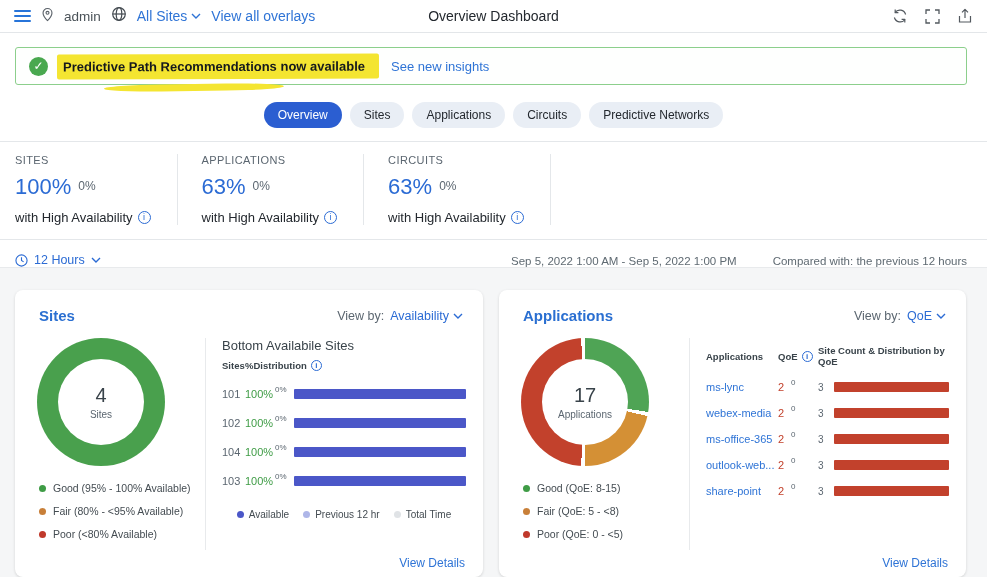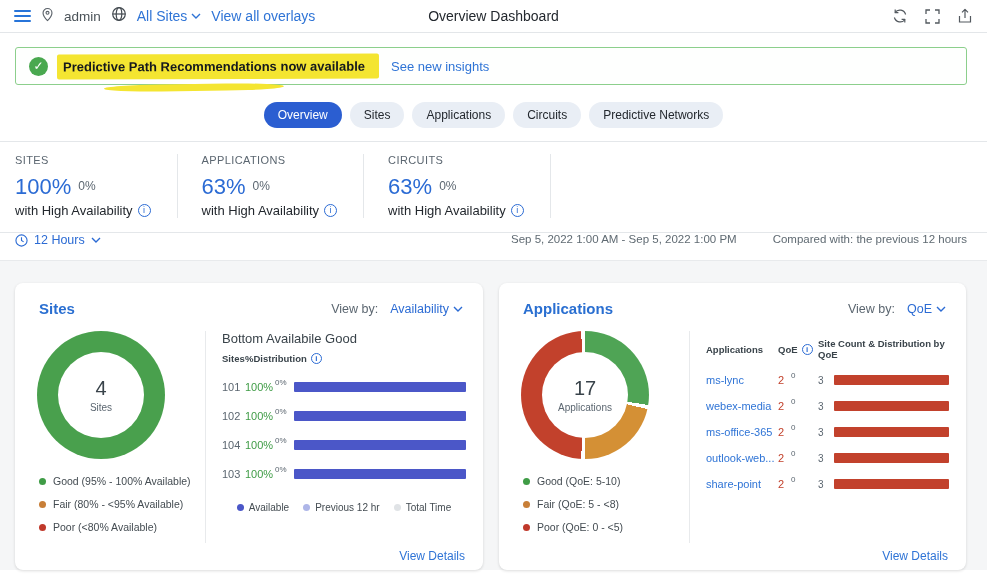--- a/index.html
+++ b/index.html
@@ -40,40 +40,40 @@
   .hr { border-top:1px solid #e4e7ea; margin-top:13px; }
 
   
   .stats { display:flex; padding:12px 0 14px 15px; }
   .stat { padding-right:26px; margin-right:24px; border-right:1px solid #e4e7ea; min-width:115px; }
   .stat:last-child { min-width:160px; }
   .stat-label { font-size:11px; color:#5b6670; letter-spacing:.4px; }
   .stat-valrow { margin-top:8px; display:flex; align-items:flex-start; gap:7px; }
   .stat-value { font-size:22px; color:#2b6bd4; }
   .stat-delta { font-size:12px; color:#5b6670; margin-top:5px; }
-  .stat-cap { margin-top:3px; font-size:13px; color:#23282e; display:flex; align-items:center; gap:5px; }
+  .stat-cap { margin-top:10px; font-size:13px; color:#23282e; display:flex; align-items:center; gap:5px; }
   .info { width:13px; height:13px; border:1px solid #2b6bd4; color:#2b6bd4; border-radius:50%;
     font-size:9px; line-height:11px; text-align:center; font-style:normal; flex:none; display:inline-block; }
   .info.sm { width:11px; height:11px; font-size:8px; line-height:9px; }
 
   
-  .timebar { border-top:1px solid #e4e7ea; height:28px; display:flex; align-items:flex-start;
+  .timebar { border-top:1px solid #e4e7ea; height:28px; display:flex; align-items:flex-end;
     justify-content:space-between; padding:0 20px 0 15px; }
   .tb-range { display:flex; align-items:center; gap:6px; color:#2b6bd4; font-size:12.5px; cursor:pointer; }
   .tb-dates { display:flex; gap:36px; font-size:11.5px; color:#5f6a72; }
 
   
   .content { border-top:1px solid #e8eaec; background:#f5f6f7; height:310px; padding:22px 20px 0 15px;
     display:flex; gap:16px; }
   .card { background:#fff; border-radius:8px; box-shadow:0 1px 3px rgba(0,0,0,.14); position:relative; height:287px; overflow:hidden; }
   .card.sites { width:468px; }
   .card.apps  { width:467px; }
   .card-head { display:flex; justify-content:space-between; align-items:center; padding:17px 20px 0 24px; }
   .card-title { font-size:15px; font-weight:700; color:#2a6fd1; }
-  .viewby { font-size:12.5px; color:#5b6670; display:flex; align-items:center; gap:12px; }
+  .viewby { font-size:12.5px; color:#5b6670; display:flex; align-items:center; gap:6px; }
   .viewby .vb-val { color:#2b6bd4; cursor:pointer; display:flex; align-items:center; gap:4px; }
 
   .card-body { display:flex; margin-top:6px; }
   .pane-left { width:190px; flex:none; }
   .pane-left .donut-wrap { margin:8px 0 0 22px; }
   .donut { width:128px; height:128px; border-radius:50%; position:relative; }
   .donut::after { content:""; position:absolute; inset:21px; background:#fff; border-radius:50%; }
   .donut-center { position:absolute; inset:0; display:flex; flex-direction:column; justify-content:center;
     align-items:center; z-index:2; }
   .donut-num { font-size:20px; color:#39434a; }
@@ -278,21 +278,21 @@
               <span>Fair (80% - &lt;95% Available)</span>
             </div>
           <div class="legend-item">
               <span class="dot red"></span>
               <span>Poor (&lt;80% Available)</span>
             </div>
         </div>
       </div>
       <div class="vdiv"></div>
       <div class="pane-right">
-        <div class="tbl-title">Bottom Availabile Good</div>
+        <div class="tbl-title">Bottom Availabile Sites</div>
         <div class="tbl-head">
           <span class="s-col-site">Sites</span>
           <span class="s-col-avail">
             <span>%Distribution</span>
             <span class="info sm">i</span>
           </span>
         </div>
 
         <div class="s-row">
           <span class="s-site">101</span>
@@ -365,21 +365,21 @@
           <div class="donut" style="background: conic-gradient(rgb(79, 164, 85) 0%, rgb(79, 164, 85) 27.5%, rgb(255, 255, 255) 27.5%, rgb(255, 255, 255) 28.5%, rgb(212, 144, 53) 28.5%, rgb(212, 144, 53) 50%, rgb(255, 255, 255) 50%, rgb(255, 255, 255) 51%, rgb(194, 65, 44) 51%, rgb(194, 65, 44) 99%, rgb(255, 255, 255) 99%, rgb(255, 255, 255) 100%);">
             <div class="donut-center">
               <div class="donut-num">17</div>
               <div class="donut-unit">Applications</div>
             </div>
           </div>
         </div>
         <div class="legend">
           <div class="legend-item">
               <span class="dot green"></span>
-              <span>Good (QoE: 5-10)</span>
+              <span>Good (QoE: 8-15)</span>
             </div>
           <div class="legend-item">
               <span class="dot orange"></span>
               <span>Fair (QoE: 5 - &lt;8)</span>
             </div>
           <div class="legend-item">
               <span class="dot red"></span>
               <span>Poor (QoE: 0 - &lt;5)</span>
             </div>
         </div>

